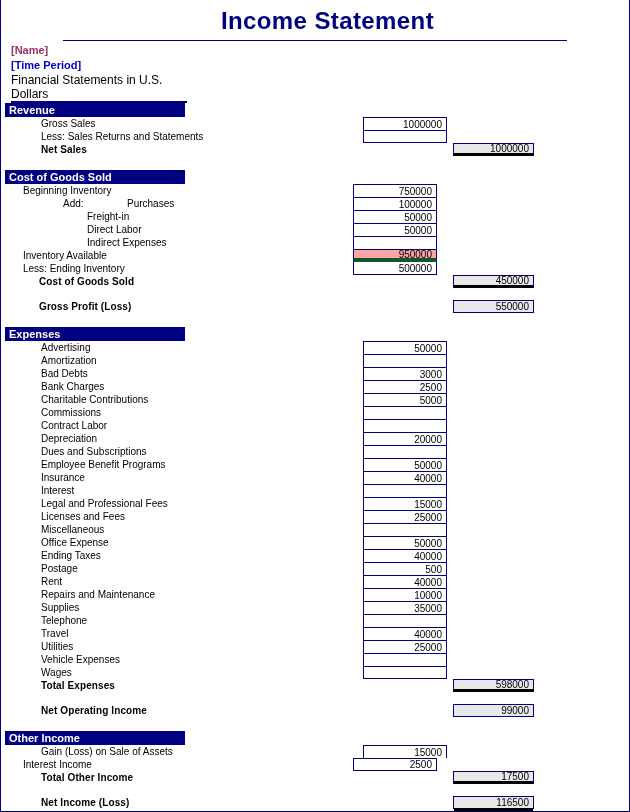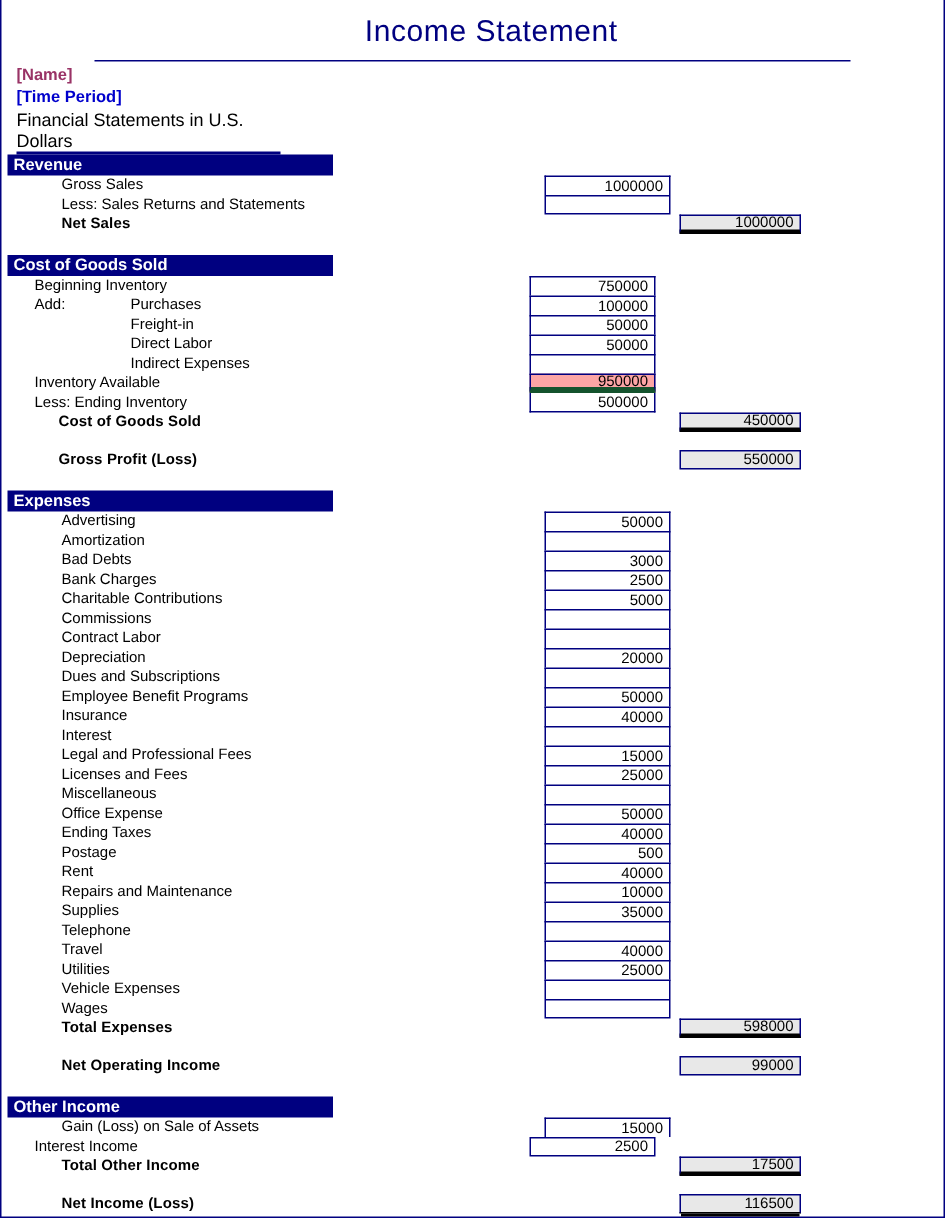--- a/index.html
+++ b/index.html
@@ -30,22 +30,22 @@
     background: #ffffff;
   }
 
   
   .title-wrap {
     padding-top: 6px;
     text-align: center;
   }
   .doc-title {
     font-family: "Liberation Sans", sans-serif;
-    font-size: 20px;
-    font-weight: normal;
+    font-size: 24px;
+    font-weight: bold;
     color: #000080;
     letter-spacing: 0.4px;
     line-height: 30px;
     display: block;
     padding-left: 25px;
   }
   .title-rule {
     margin: 4px auto 0 auto;
     width: 504px;
     height: 0;
@@ -154,36 +154,36 @@
   }
   .vbox.tot.heavy-bottom { border-bottom: 3px solid #000000; }
   .vbox.tot.double-bottom {
     border-bottom: 1px solid #000000;
     box-shadow: 0 3px 0 -1px #000000;
   }
 
   
   .section-bar {
     margin-left: 4px;
-    width: 217px;
+    width: 180px;
     height: 14px;
     background: #000080;
     color: #ffffff;
     font-size: 11px;
     font-weight: bold;
     line-height: 14px;
     padding-left: 4px;
     box-sizing: border-box;
     white-space: nowrap;
     overflow: hidden;
   }
   .spacer11 { height: 11px; }
   .spacer13 { height: 13px; }
 
-  .two-part { display: flex; }
+  .two-part { display: flex; margin-left: 40px; }
   .two-part .p1 { width: 64px; flex: 0 0 64px; }
 </style>
 </head>
 <body>
 
 <div id="sheet">
 
   <div class="title-wrap">
     <span class="doc-title">Income Statement</span>
     <div class="title-rule"></div>

